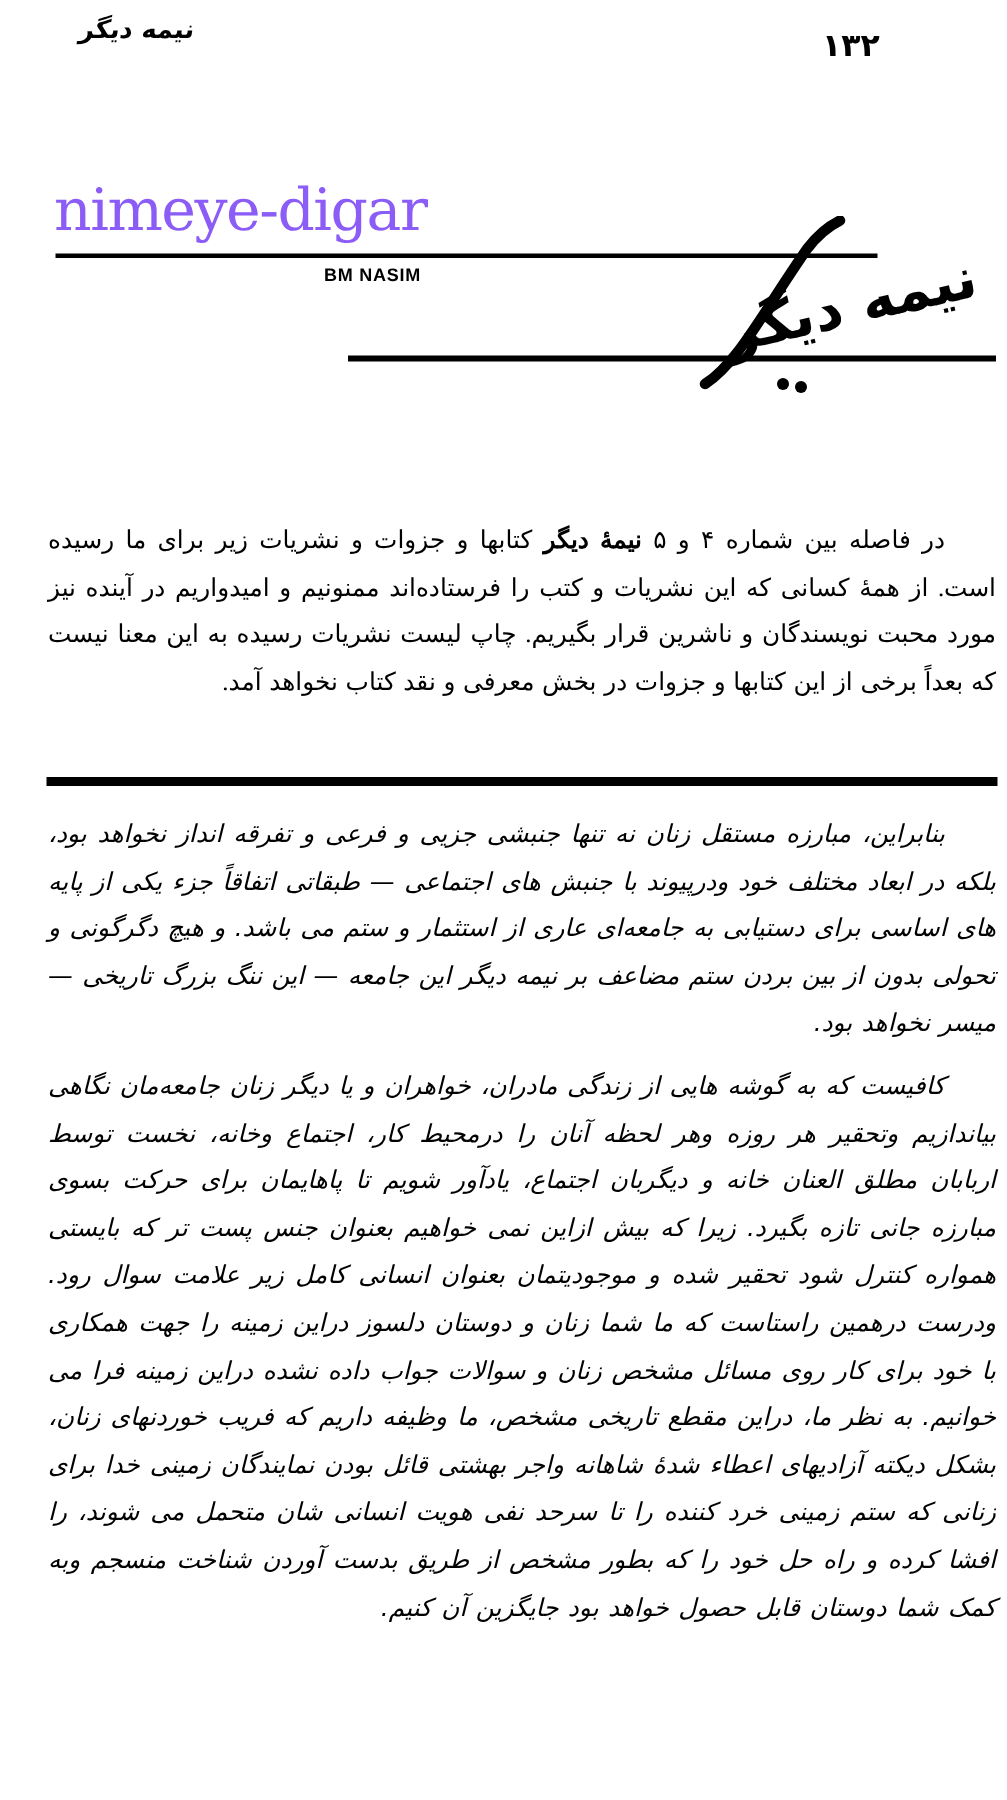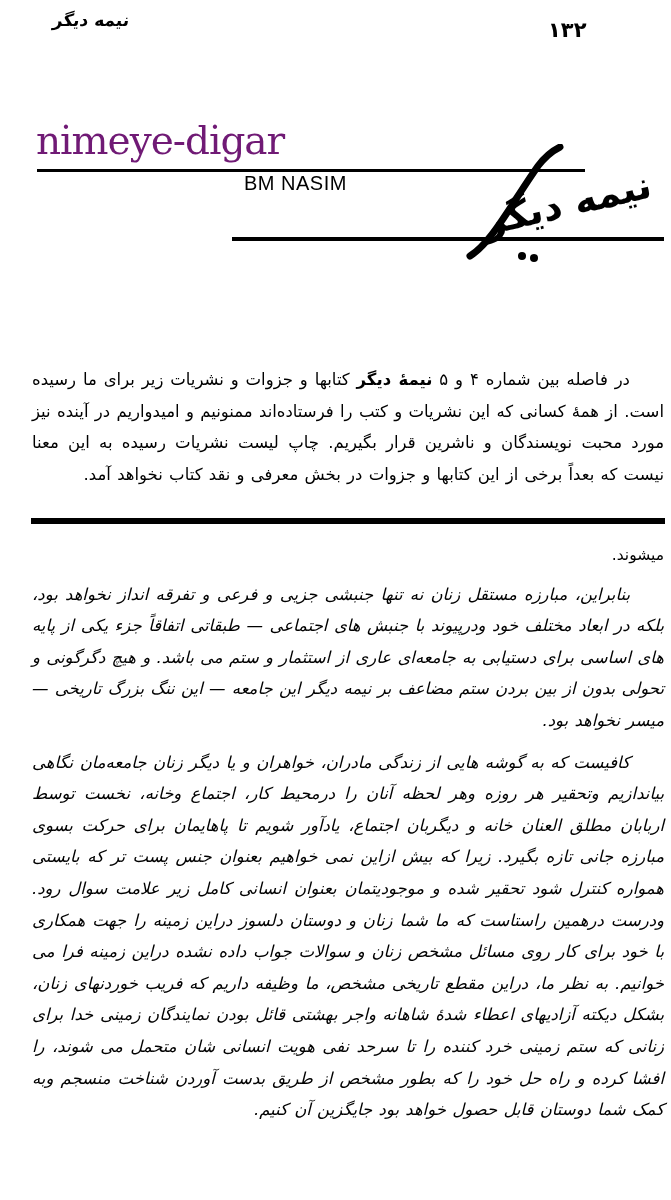--- a/index.html
+++ b/index.html
@@ -34,34 +34,34 @@
   }
 
   
   .latin-logo {
     position: absolute;
     left: 36px; top: 118px;
     font-family: "DejaVu Serif", serif;
     font-size: 39px;
     font-weight: 500;
     letter-spacing: -1px;
-    color: #701a75;
+    color: #8b5cf6;
   }
   .rule-top {
     position: absolute;
     left: 37px; top: 169px;
     width: 548px; height: 3px;
     background: #000;
   }
   .address {
     position: absolute;
-    left: 244px; top: 172px;
+    left: 216px; top: 172px;
     font-family: "Liberation Sans", sans-serif;
-    font-size: 20px;
-    font-weight: normal;
+    font-size: 12px;
+    font-weight: bold;
     letter-spacing: 0.5px;
     line-height: 22.5px;
     color: #000;
   }
   .rule-bottom {
     position: absolute;
     left: 232px; top: 237px;
     width: 432px; height: 4px;
     background: #000;
   }
@@ -85,22 +85,23 @@
   .fa-text {
     direction: rtl;
     text-align: justify;
     font-size: 16.5px;
     line-height: 31.6px;
     word-spacing: 1px;
     color: #000;
   }
   .intro-block {
     position: absolute;
-    left: 32px; top: 364px;
+    left: 32px; top: 344px;
     width: 632px;
+    font-family: Liberation Serif, serif;
   }
   .intro-block p { margin: 0; text-indent: 34px; }
   .journal-name { font-weight: bold; }
 
   .section-divider {
     position: absolute;
     left: 31px; top: 518px;
     width: 634px; height: 6px;
     background: #000;
   }
@@ -146,18 +147,17 @@
   </svg>
 
 
   <div class="intro-block fa-text">
     <p><span>در فاصله بین شماره ۴ و ۵ </span><span class="journal-name">نیمهٔ دیگر</span><span> کتابها و جزوات و نشریات زیر برای ما رسیده است. از همهٔ کسانی که این نشریات و کتب را فرستاده‌اند ممنونیم و امیدواریم در آینده نیز مورد محبت نویسندگان و ناشرین قرار بگیریم. چاپ لیست نشریات رسیده به این معنا نیست که بعداً برخی از این کتابها و جزوات در بخش معرفی و نقد کتاب نخواهد آمد.</span></p>
   </div>
 
   <div class="section-divider"></div>
 
   <div class="article-block fa-text">
-    <p class="continuation">میشوند.</p>
     <p class="body-par">بنابراین، مبارزه مستقل زنان نه تنها جنبشی جزیی و فرعی و تفرقه انداز نخواهد بود، بلکه در ابعاد مختلف خود ودرپیوند با جنبش های اجتماعی — طبقاتی اتفاقاً جزء یکی از پایه های اساسی برای دستیابی به جامعه‌ای عاری از استثمار و ستم می باشد. و هیچ دگرگونی و تحولی بدون از بین بردن ستم مضاعف بر نیمه دیگر این جامعه — این ننگ بزرگ تاریخی — میسر نخواهد بود.</p>
     <p class="body-par">کافیست که به گوشه هایی از زندگی مادران، خواهران و یا دیگر زنان جامعه‌مان نگاهی بیاندازیم وتحقیر هر روزه وهر لحظه آنان را درمحیط کار، اجتماع وخانه، نخست توسط اربابان مطلق العنان خانه و دیگربان اجتماع، یادآور شویم تا پاهایمان برای حرکت بسوی مبارزه جانی تازه بگیرد. زیرا که بیش ازاین نمی خواهیم بعنوان جنس پست تر که بایستی همواره کنترل شود تحقیر شده و موجودیتمان بعنوان انسانی کامل زیر علامت سوال رود. ودرست درهمین راستاست که ما شما زنان و دوستان دلسوز دراین زمینه را جهت همکاری با خود برای کار روی مسائل مشخص زنان و سوالات جواب داده نشده دراین زمینه فرا می خوانیم. به نظر ما، دراین مقطع تاریخی مشخص، ما وظیفه داریم که فریب خوردنهای زنان، بشکل دیکته آزادیهای اعطاء شدهٔ شاهانه واجر بهشتی قائل بودن نمایندگان زمینی خدا برای زنانی که ستم زمینی خرد کننده را تا سرحد نفی هویت انسانی شان متحمل می شوند، را افشا کرده و راه حل خود را که بطور مشخص از طریق بدست آوردن شناخت منسجم وبه کمک شما دوستان قابل حصول خواهد بود جایگزین آن کنیم.</p>
   </div>
 
 </div>
 
 </body></html>

